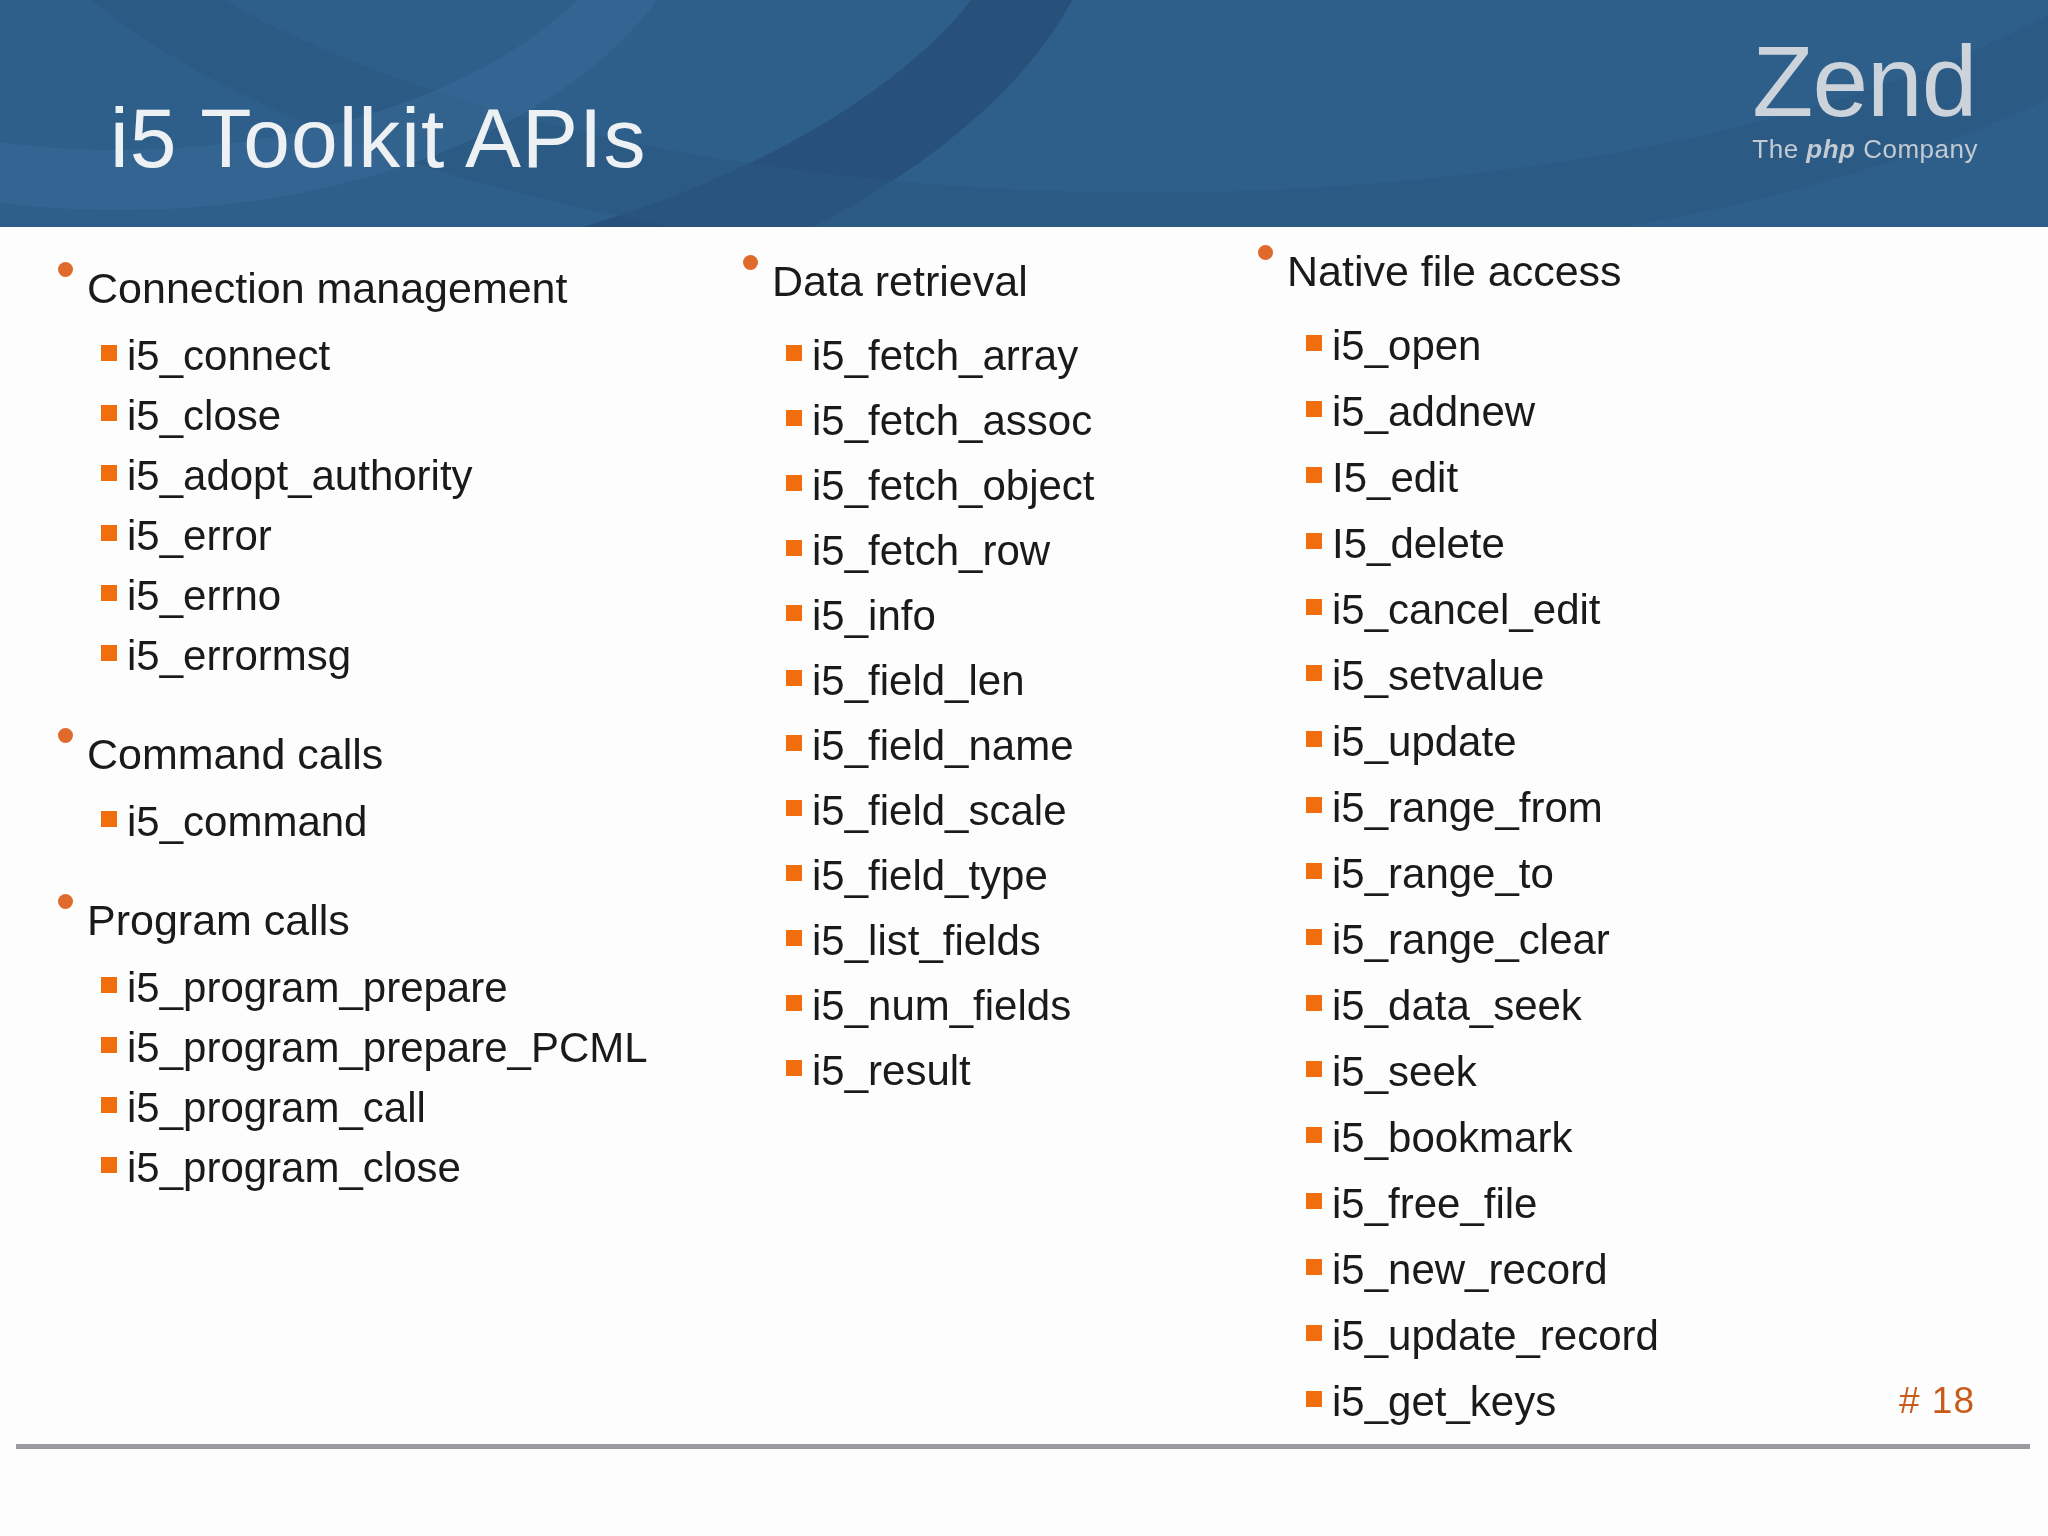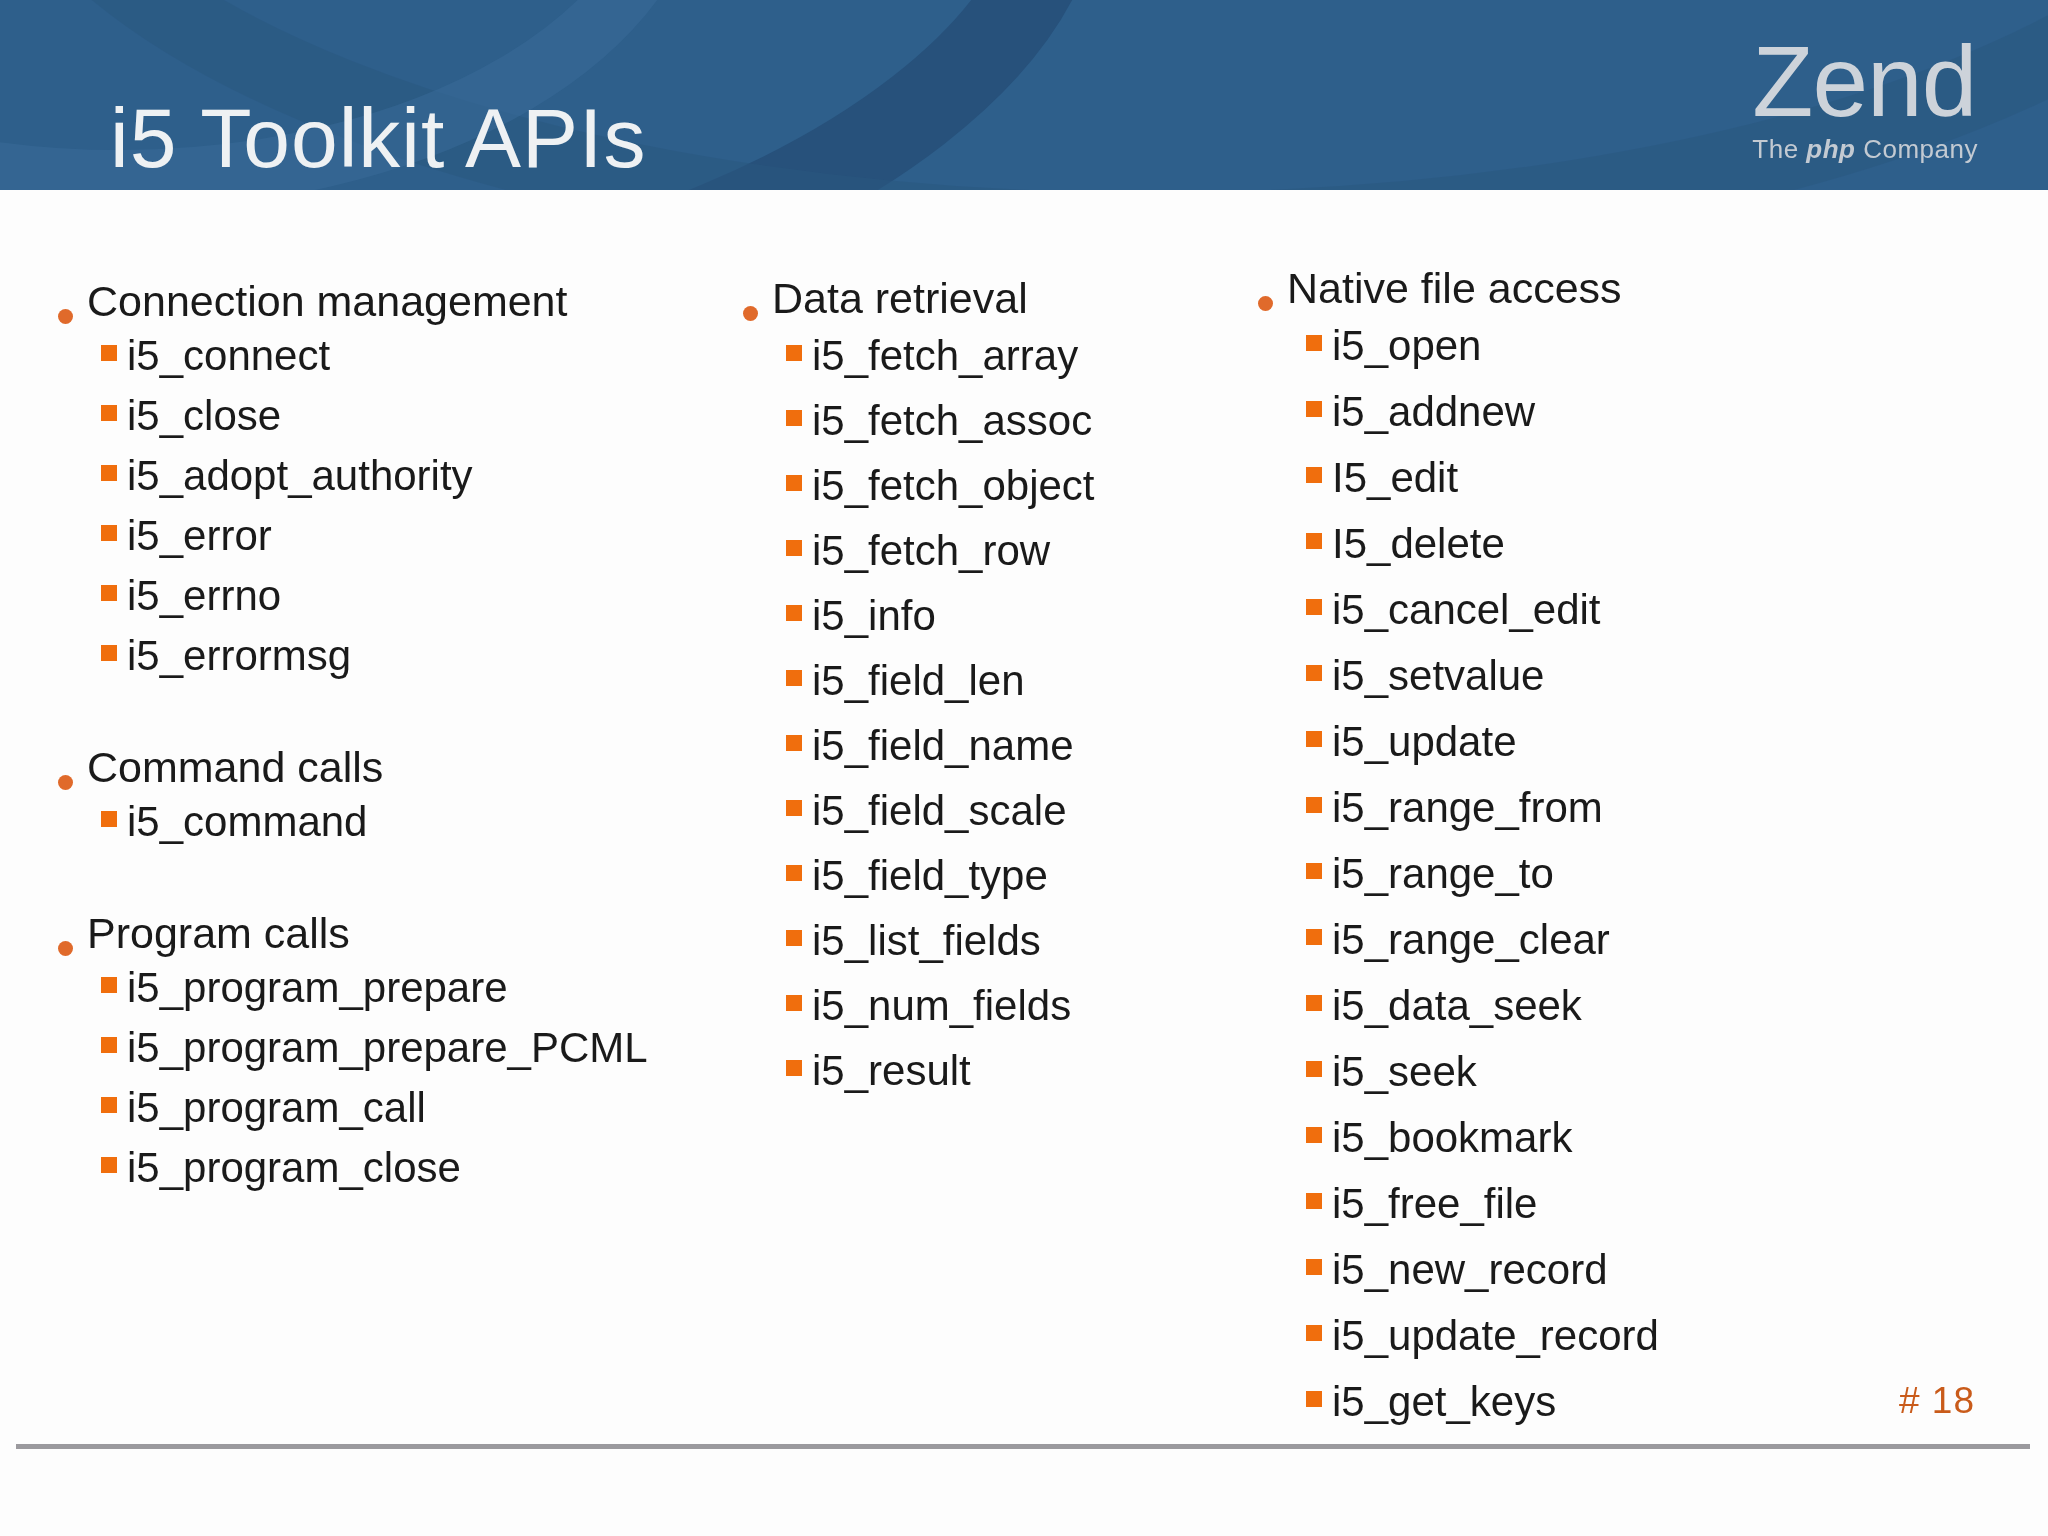--- a/index.html
+++ b/index.html
@@ -22,21 +22,21 @@
     font-family:"Liberation Sans", sans-serif;
     -webkit-font-smoothing:antialiased;
   }
   .slide{
     position:relative;width:2048px;height:1536px;
     background:var(--slide-bg);
     overflow:hidden;
   }
   
   .banner{
-    position:absolute;left:0;top:0;width:2048px;height:190px;
+    position:absolute;left:0;top:0;width:2048px;height:227px;
     background:var(--header-blue);
     overflow:hidden;
   }
   .banner svg{position:absolute;left:0;top:0;}
   .title{
     position:absolute;left:110px;top:94px;margin:0;
     font-size:84px;line-height:1.05;font-weight:400;
     color:var(--title-text);
     letter-spacing:1px;
     white-space:nowrap;
@@ -57,21 +57,21 @@
   }
   .logo-tagline em{font-weight:700;}
   
   .content{position:absolute;left:0;top:227px;width:2048px;height:1215px;}
   .col{position:absolute;}
   .col-1{left:48px;  top:37px; --head-h:62px; --item-h:60px; --indent:53px;}
   .col-2{left:733px; top:30px; --head-h:66px; --item-h:65px; --indent:53px;}
   .col-3{left:1248px;top:20px; --head-h:66px; --item-h:66px; --indent:58px;}
   .group + .group{margin-top:44px;}
   .h-row{
-    display:flex;align-items:flex-end;
+    display:flex;align-items:flex-start;
     height:var(--head-h);
     font-size:43px;color:var(--body-text);
     white-space:nowrap;
   }
   .dot{
     flex:none;width:15px;height:15px;border-radius:50%;
     background:var(--bullet-dot);
     margin:0 14px 0 10px;
     transform:translateY(-2px);
   }

